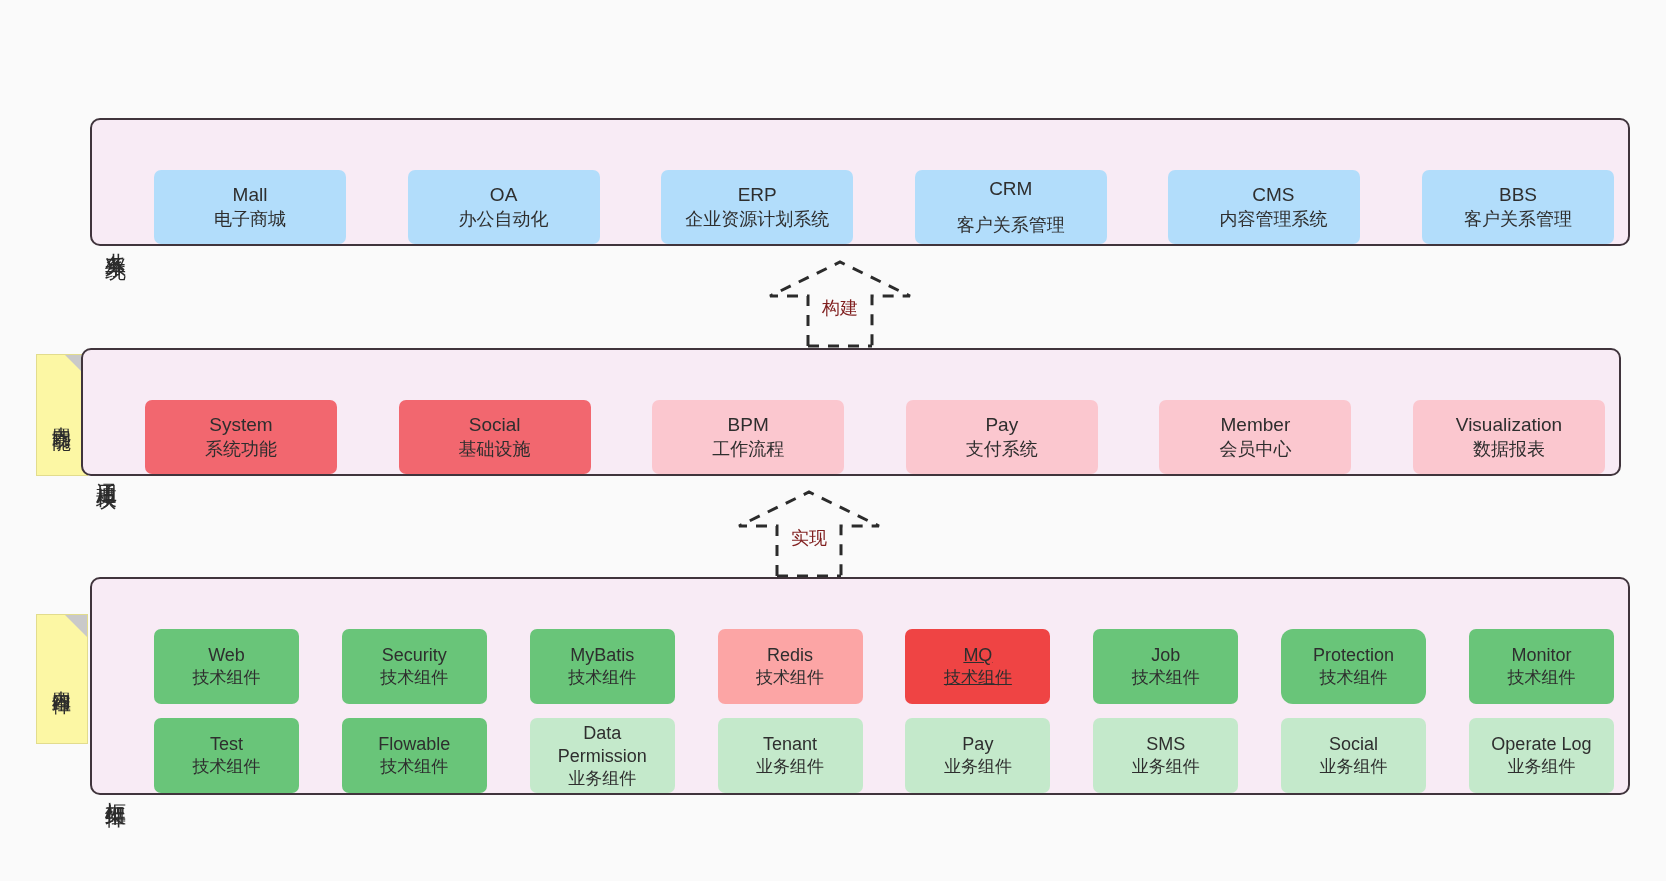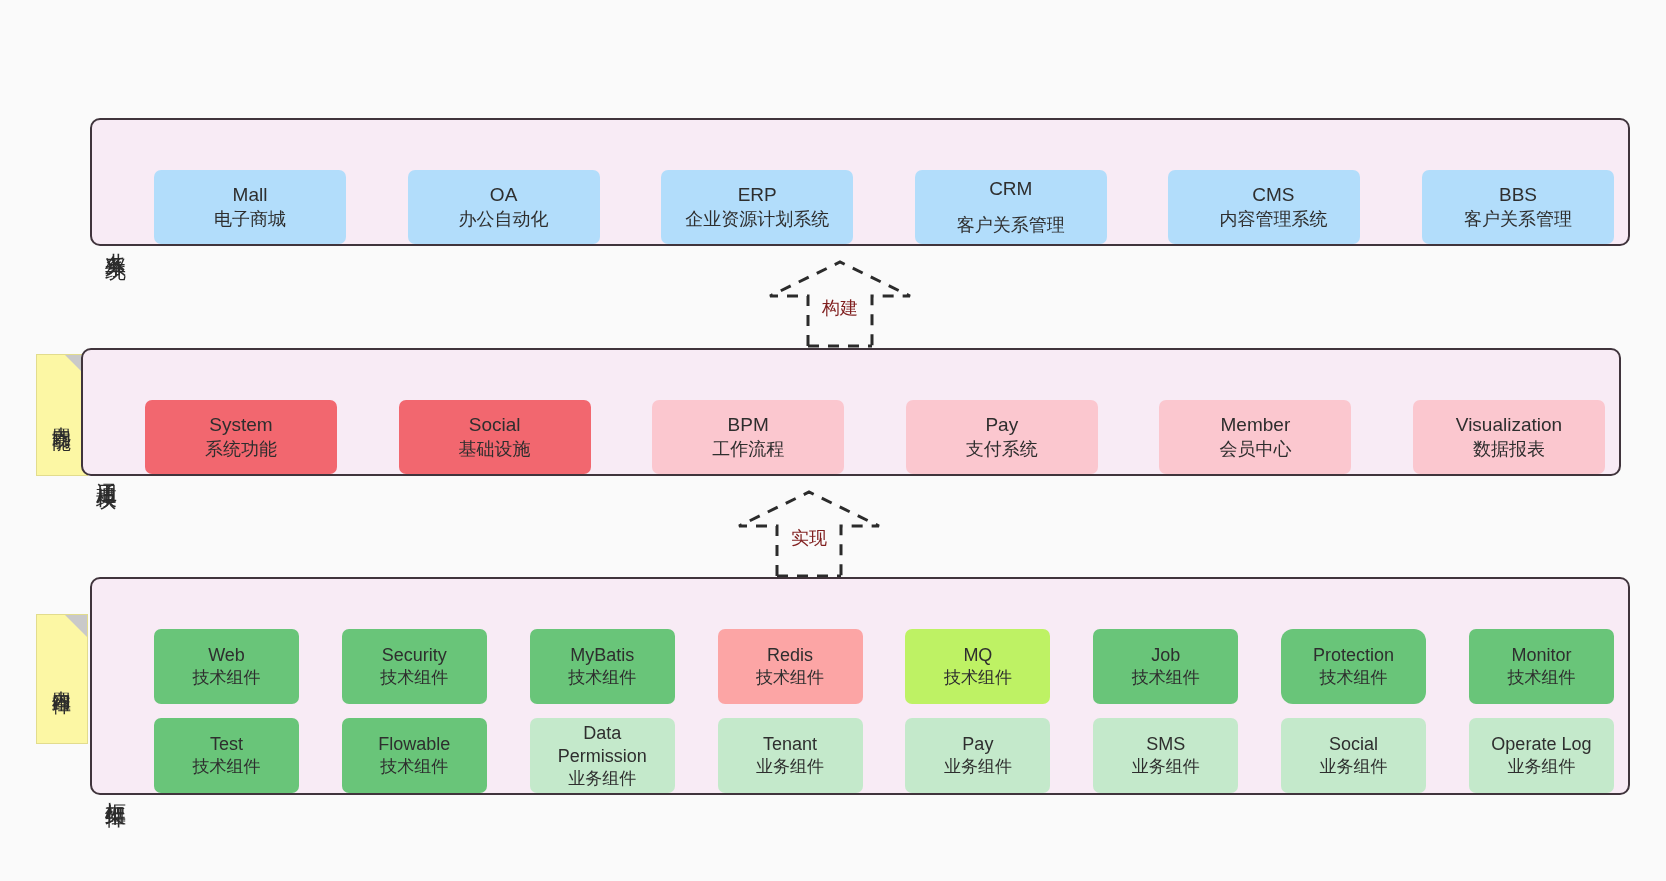--- a/index.html
+++ b/index.html
@@ -239,21 +239,21 @@
           <span class="t2">技术组件</span>
         </div>
         <div class="card c-green sm-card" style="background: rgb(105, 197, 121);">
           <span class="t1">MyBatis</span>
           <span class="t2">技术组件</span>
         </div>
         <div class="card c-green sm-card" style="background: #fca5a5;">
           <span class="t1">Redis</span>
           <span class="t2">技术组件</span>
         </div>
-        <div class="card c-green sm-card" style="background: #bef264;">
+        <div class="card c-green sm-card" style="background: #ef4444; text-decoration: underline;">
           <span class="t1">MQ</span>
           <span class="t2">技术组件</span>
         </div>
         <div class="card c-green sm-card" style="background: rgb(105, 197, 121);">
           <span class="t1">Job</span>
           <span class="t2">技术组件</span>
         </div>
         <div class="card c-green sm-card" style="background: rgb(105, 197, 121); border-radius: 12px;">
           <span class="t1">Protection</span>
           <span class="t2">技术组件</span>

